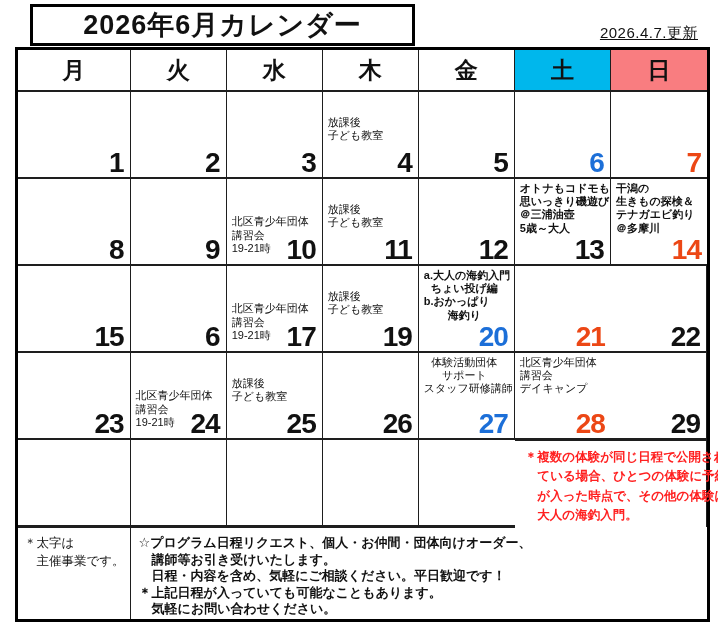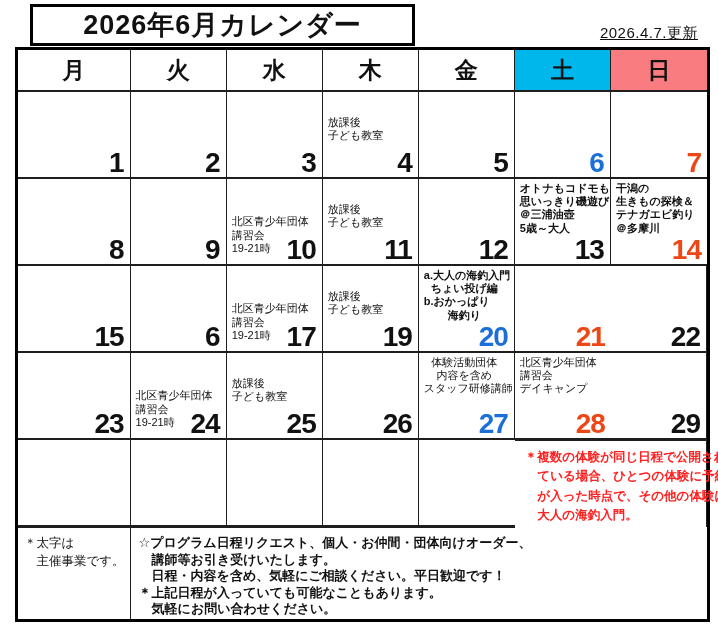--- a/index.html
+++ b/index.html
@@ -198,21 +198,21 @@
           <div class="ln">子ども教室</div>
         </div>
         <div class="num" style="color: rgb(17, 17, 17);">25</div>
       </div>
       <div class="dc">
         <div class="num" style="color: rgb(17, 17, 17);">26</div>
       </div>
       <div class="dc">
         <div class="note pos-top center">
           <div class="ln">体験活動団体</div>
-          <div class="ln">内容を含め</div>
+          <div class="ln">サポート</div>
           <div class="ln">スタッフ研修講師</div>
         </div>
         <div class="num" style="color: rgb(28, 111, 216);">27</div>
       </div>
       <div class="dc lastcol">
         <div class="note pos-top">
           <div class="ln">北区青少年団体</div>
           <div class="ln">講習会</div>
           <div class="ln">デイキャンプ</div>
         </div>

